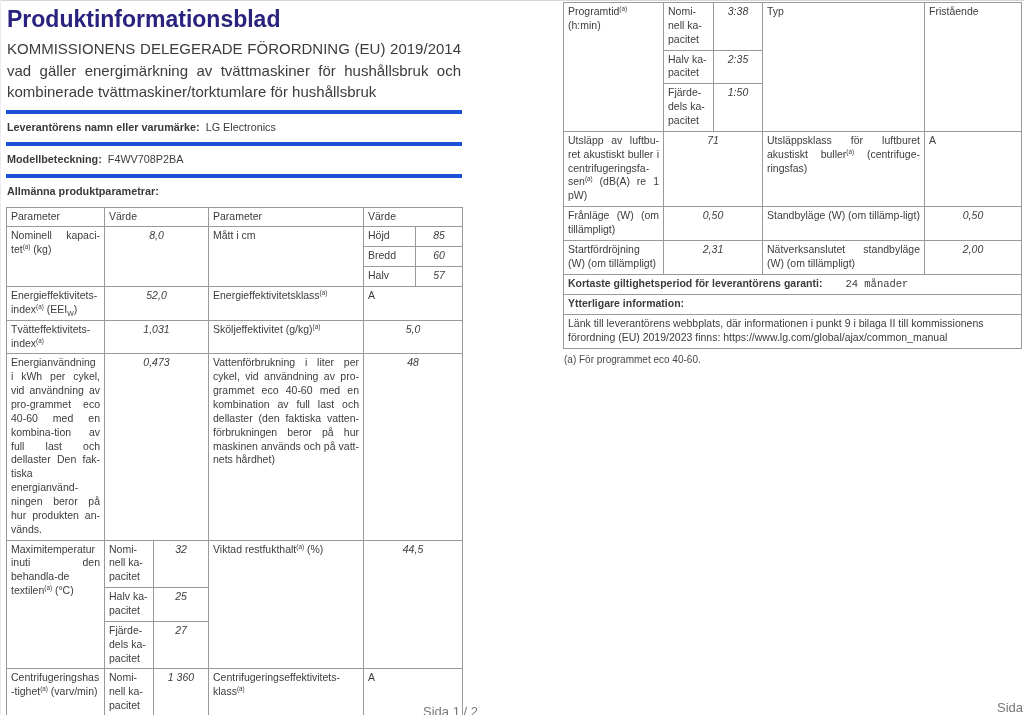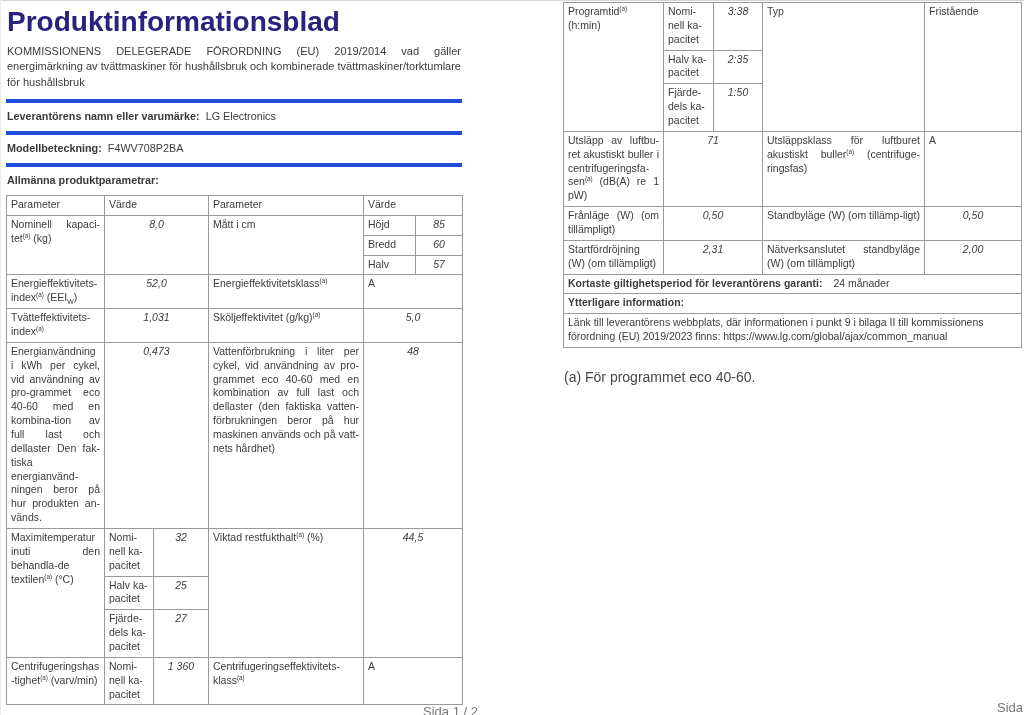--- a/index.html
+++ b/index.html
@@ -7,44 +7,44 @@
     width:1024px;height:715px;position:relative;background:#ffffff;
     font-family:"Liberation Sans",sans-serif;color:#3c3c3c;overflow:hidden;
   }
   .page-edge-top{position:absolute;left:0;top:0;width:1024px;height:1px;background:#d6d6d6;}
   .page-edge-left{position:absolute;left:0;top:0;width:1px;height:715px;background:#ececec;}
 
   .page{position:absolute;}
   .page1{left:6px;top:5px;width:456px;}
   .page2{left:563px;top:2px;width:458px;}
 
-  .doc-title{font-size:28px;font-weight:bold;color:#29227e;margin:2px 0 6px 1px;line-height:1.1;}
-  .subtitle{font-size:11px;line-height:1.42;margin:0 1px 8px 1px;text-align:justify;}
+  .doc-title{font-size:23px;font-weight:bold;color:#29227e;margin:2px 0 6px 1px;line-height:1.1;}
+  .subtitle{font-size:15px;line-height:1.42;margin:0 1px 8px 1px;text-align:justify;}
 
   .info-row{border-top:4px solid #1d4ed8;padding:6px 1px 7px 1px;font-size:10.8px;line-height:1.4;}
   .info-row b{color:#3a3a3a;}
   .info-val{margin-left:6px;}
 
   table.grid{border-collapse:collapse;table-layout:fixed;width:100%;font-size:10.5px;}
   table.grid td{
     border:1px solid #9a9a9a;vertical-align:top;padding:2px 4px 3px 4px;
     line-height:1.32;overflow:hidden;word-wrap:break-word;
   }
   .num{text-align:center;font-style:italic;}
   .just{text-align:justify;}
   .bold{font-weight:bold;}
   .trh16{height:16px;}
   .r4row{height:150px;}
   .t2{margin-top:-1px;}
-  .gap{margin-left:11px;}
+  .gap{margin-left:23px;font-family:Liberation Mono, monospace;}
 
   sup{font-size:0.60em;line-height:0;}
   sub{font-size:0.66em;line-height:0;vertical-align:sub;}
 
-  .footnote{font-size:14px;color:#474747;margin-top:21px;padding-left:1px;}
+  .footnote{font-size:10px;color:#474747;margin-top:5px;padding-left:1px;}
   .page-footer{position:absolute;font-size:13px;color:#777777;}
   .footer1{left:423px;top:704px;}
   .footer2{left:997px;top:700px;}
 </style>
 </head>
 <body>
 
 <div class="page-edge-top"></div>
 <div class="page-edge-left"></div>
 

